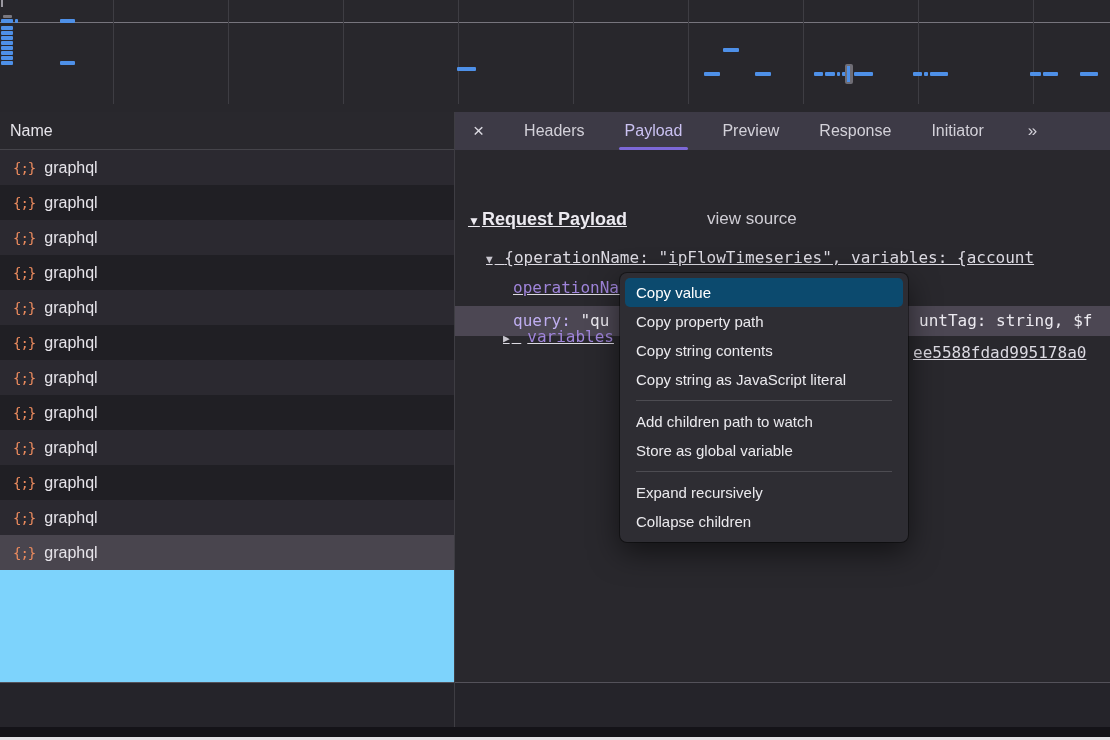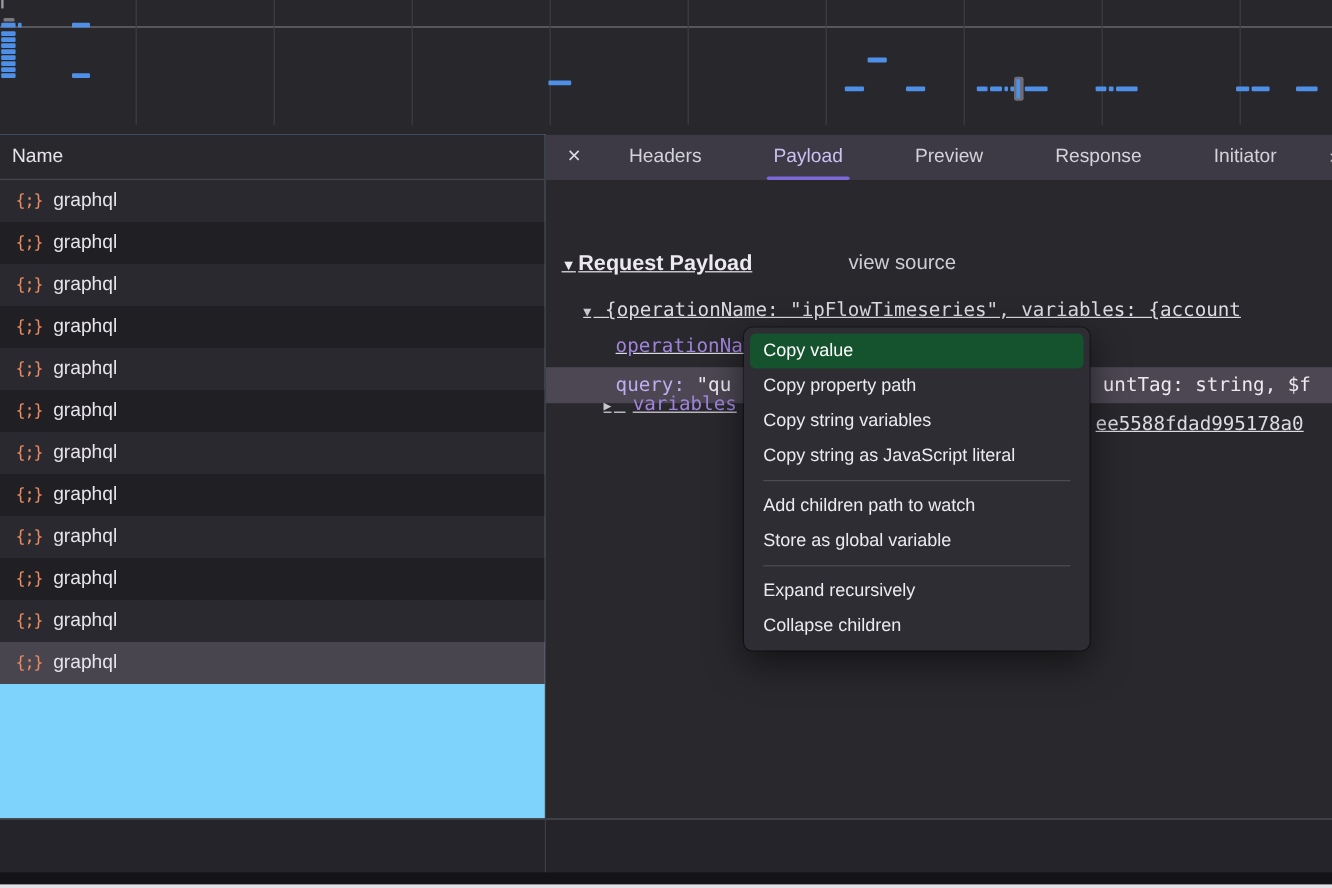--- a/index.html
+++ b/index.html
@@ -56,21 +56,21 @@
   .bottom-bar{position:absolute;left:0;top:727px;width:1110px;height:10px;background:#141318;}
   .bottom-light{position:absolute;left:0;top:737px;width:1110px;height:3px;background:#e3e2e5;}
 
   
   .context-menu{
     position:absolute;left:620px;top:273px;width:288px;z-index:50;
     background:#2e2d33;border-radius:7px;padding:5px 0 6px 0;
     box-shadow:0 10px 30px rgba(0,0,0,.55), 0 0 0 1px rgba(0,0,0,.4);
   }
   .menu-item{height:29px;line-height:29px;padding-left:16px;font-size:15px;color:#ebeaee;white-space:nowrap;}
-  .menu-item.highlighted{margin:0 5px;padding-left:11px;border-radius:5px;background:#14532d;color:#ffffff;}
+  .menu-item.highlighted{margin:0 5px;padding-left:11px;border-radius:5px;background:#0c4a6e;color:#ffffff;}
   .menu-divider{height:1px;background:#4d4c52;margin:6px 16px;}
 </style>
 </head>
 <body>
 
 <div class="screen">
 
   <div class="overview">
     <div class="ruler-tick"></div>
     <div class="lane-line"></div>
@@ -170,21 +170,21 @@
         <div class="row selected">
           <span class="row-icon">{;}</span>
           <span>graphql</span>
         </div>
       </div>
   </div>
 
   <div class="right-panel">
     <div class="tabbar">
       <span class="close-btn">×</span>
-      <span id="tabs" style="display:flex;gap:20px;">
+      <span id="tabs" style="display:flex;">
           <span class="tab">Headers</span>
           <span class="tab selected">Payload<span class="underline"></span></span>
           <span class="tab">Preview</span>
           <span class="tab">Response</span>
           <span class="tab">Initiator</span>
         </span>
       <span class="tab-overflow">»</span>
     </div>
 
     <div class="payload">
@@ -223,21 +223,21 @@
   </div>
 
   <div class="footer"></div>
   <div class="footer-vdiv"></div>
   <div class="bottom-bar"></div>
   <div class="bottom-light"></div>
 
   <div class="context-menu" id="context-menu">
       <div class="menu-item highlighted">Copy value</div>
       <div class="menu-item">Copy property path</div>
-      <div class="menu-item">Copy string variables</div>
+      <div class="menu-item">Copy string contents</div>
       <div class="menu-item">Copy string as JavaScript literal</div>
       <div class="menu-divider"></div>
       <div class="menu-item">Add children path to watch</div>
       <div class="menu-item">Store as global variable</div>
       <div class="menu-divider"></div>
       <div class="menu-item">Expand recursively</div>
       <div class="menu-item">Collapse children</div>
     </div>
 
 </div>

